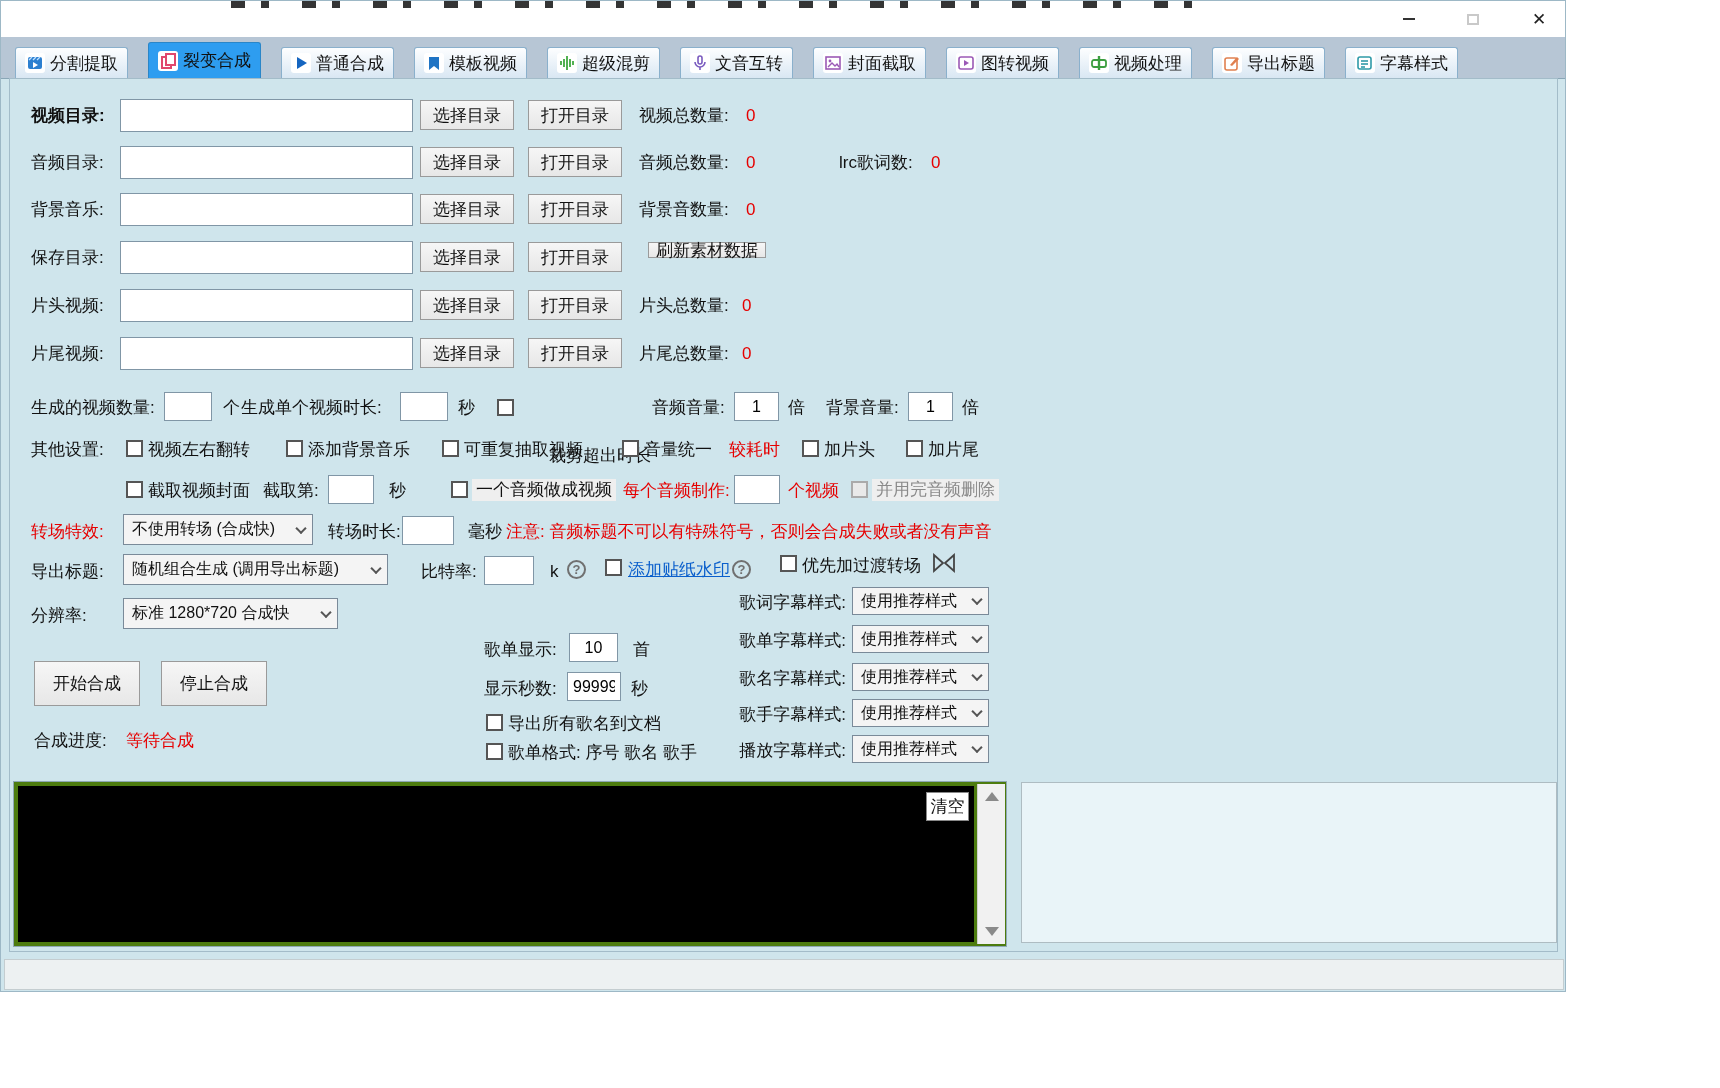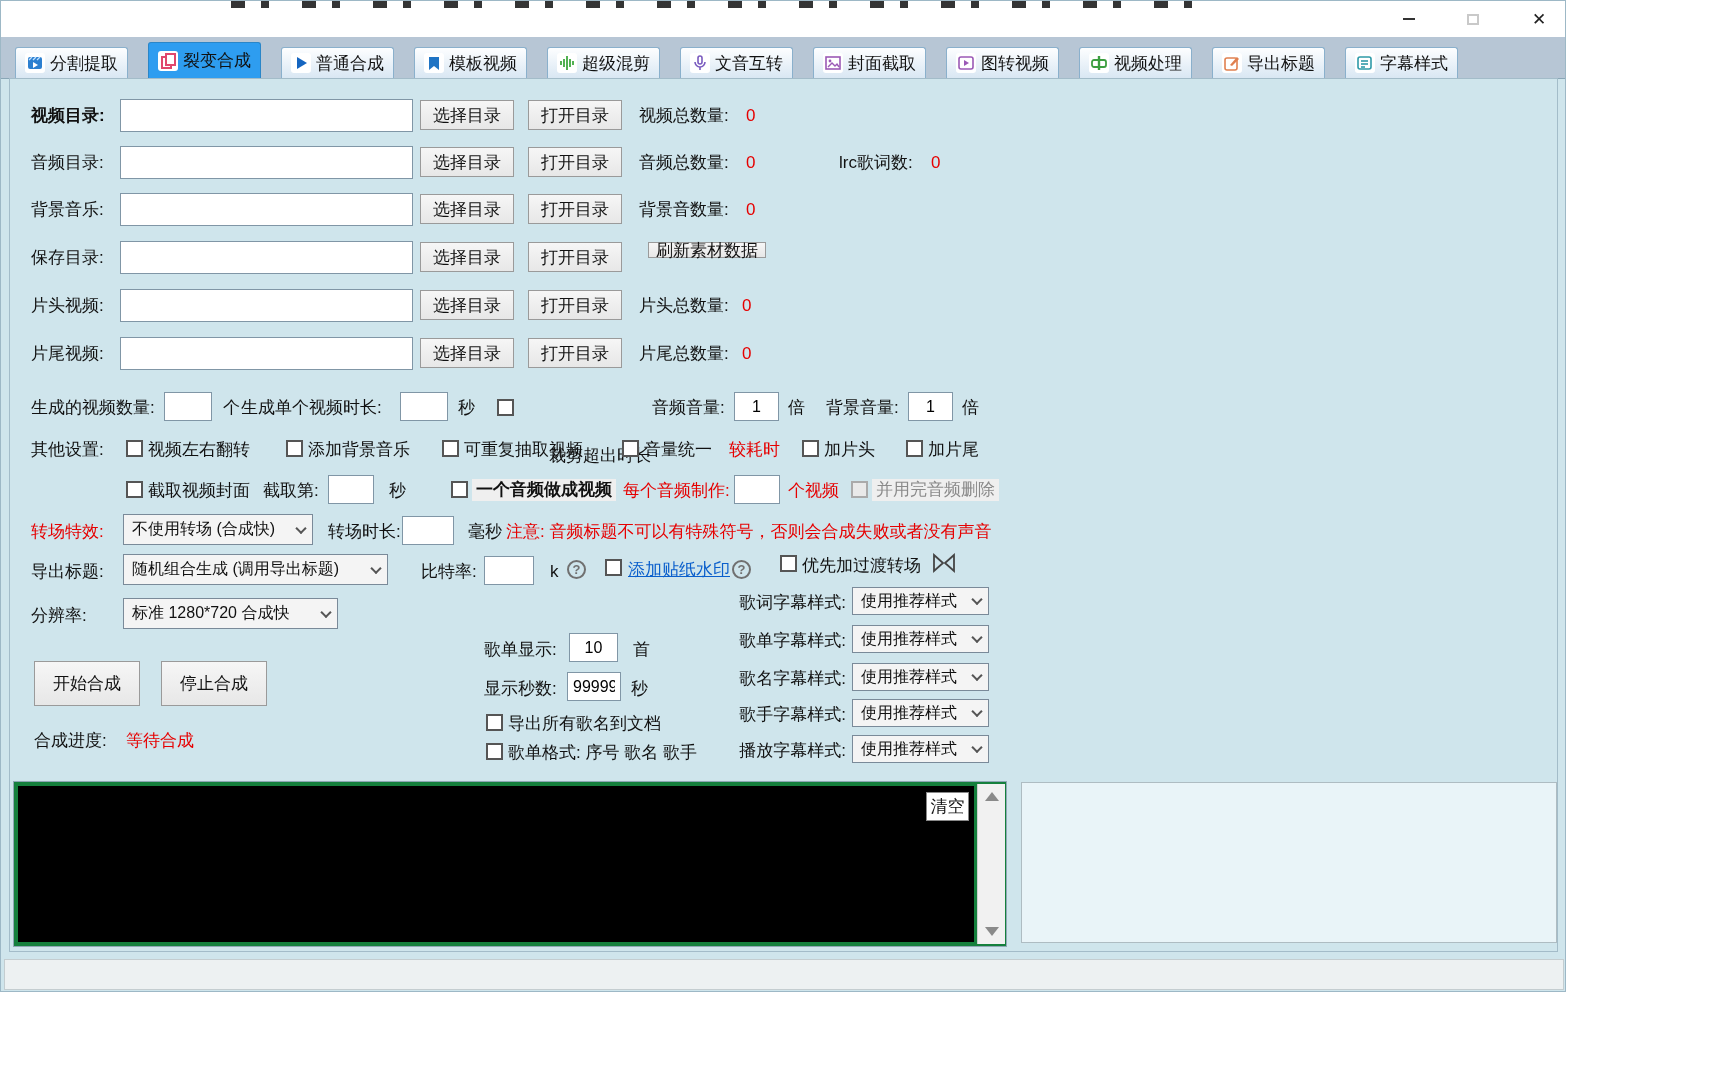--- a/index.html
+++ b/index.html
@@ -41,21 +41,21 @@
   .chev { position:absolute; right:7px; top:50%; width:8px; height:8px; border-right:2px solid #555;
           border-bottom:2px solid #555; transform:translateY(-70%) rotate(45deg); }
   .help { position:absolute; width:19px; height:19px; border:2px solid #707070; border-radius:50%;
           color:#707070; font-size:13px; font-weight:bold; display:flex; align-items:center; justify-content:center; }
   .link { color:#0a5fcc; text-decoration:underline; cursor:pointer; }
   .chipbg { background:#efefef; padding:1px 4px; }
   .pageborder { position:absolute; left:8px; top:77px; width:1549px; height:874px;
                 border:1px solid #a3bcc9; pointer-events:none; }
 
   .logwrap { position:absolute; left:12px; top:780px; width:994px; height:166px;
-             background:#15803d; border:1px solid #8fa8b5; }
+             background:#4d7c0f; border:1px solid #8fa8b5; }
   .logblack { position:absolute; left:4px; top:4px; width:956px; height:156px; background:#000; }
   .clearbtn { position:absolute; left:912px; top:10px; width:43px; height:29px; background:#fff;
               border:1px solid #888; font-size:17px; display:flex; align-items:center; justify-content:center; }
   .vscroll { position:absolute; left:963px; top:2px; width:28px; height:160px; background:#f1f1f1;
              border-left:1px solid #d0d0d0; }
   .tri-up { position:absolute; left:7px; top:8px; width:0; height:0;
             border-left:7px solid transparent; border-right:7px solid transparent; border-bottom:9px solid #8a8a8a; }
   .tri-down { position:absolute; left:7px; bottom:8px; width:0; height:0;
             border-left:7px solid transparent; border-right:7px solid transparent; border-top:9px solid #8a8a8a; }
   .rightpanel { position:absolute; left:1020px; top:781px; width:536px; height:161px;
@@ -268,21 +268,21 @@
   <span class="lbl" style="left:823px;top:439px;">加片头</span>
   <span class="cb" style="left:905px;top:439px;"></span>
   <span class="lbl" style="left:927px;top:439px;">加片尾</span>
 
   <span class="cb" style="left:125px;top:480px;"></span>
   <span class="lbl" style="left:147px;top:480px;">截取视频封面</span>
   <span class="lbl" style="left:262px;top:480px;">截取第:</span>
   <input class="inp" style="left: 327px; top: 474px; width: 46px; height: 29px;">
   <span class="lbl" style="left:388px;top:480px;">秒</span>
   <span class="cb" style="left:450px;top:480px;"></span>
-  <span class="lbl chipbg" style="left:471px;top:478px;font-weight:bold;">一个音频做成视频</span>
+  <span class="lbl chipbg" style="left:471px;top:478px;">一个音频做成视频</span>
   <span class="lbl red" style="left:622px;top:480px;">每个音频制作:</span>
   <input class="inp" style="left: 733px; top: 474px; width: 46px; height: 29px;">
   <span class="lbl red" style="left:787px;top:480px;">个视频</span>
   <span class="cb disabled" style="left:850px;top:480px;"></span>
   <span class="lbl gray chipbg" style="left:871px;top:478px;">并用完音频删除</span>
 
   <span class="lbl red" style="left:30px;top:521px;">转场特效:</span>
   <div class="dd" style="left:122px;top:513px;width:190px;height:31px;">
     <span>不使用转场 (合成快)</span>
     <span class="chev"></span>

